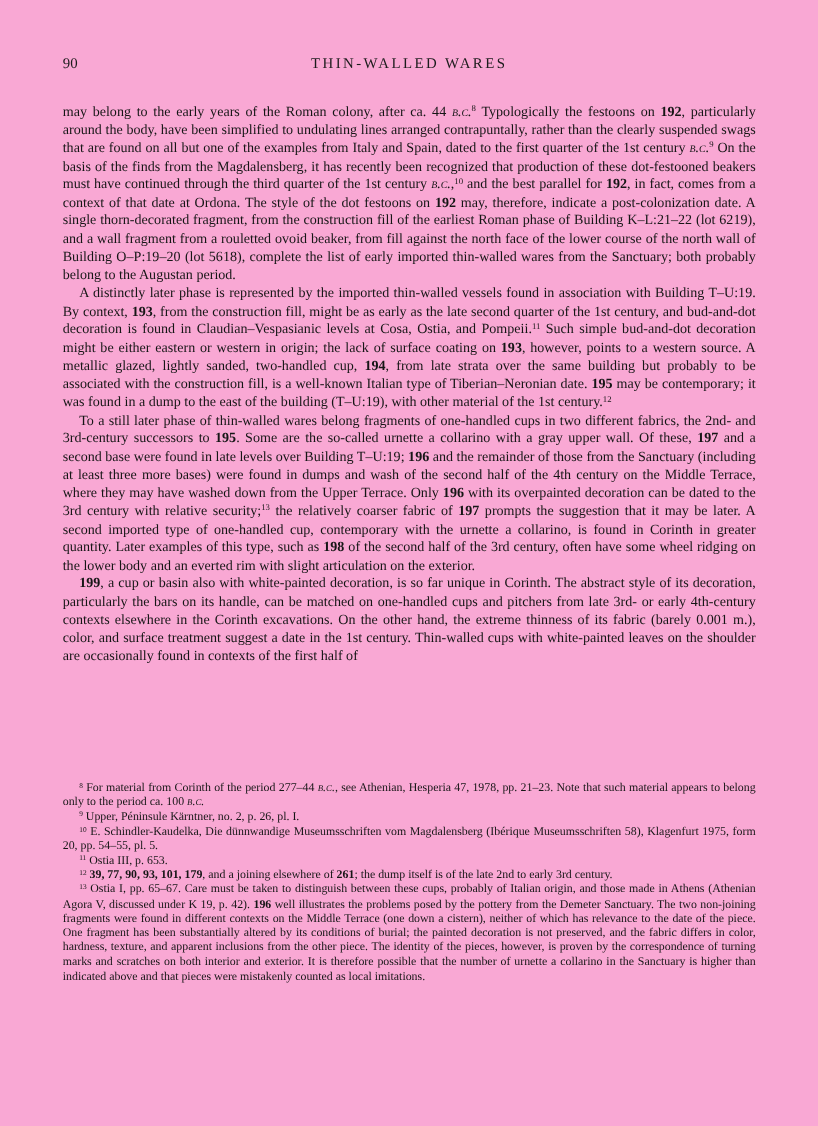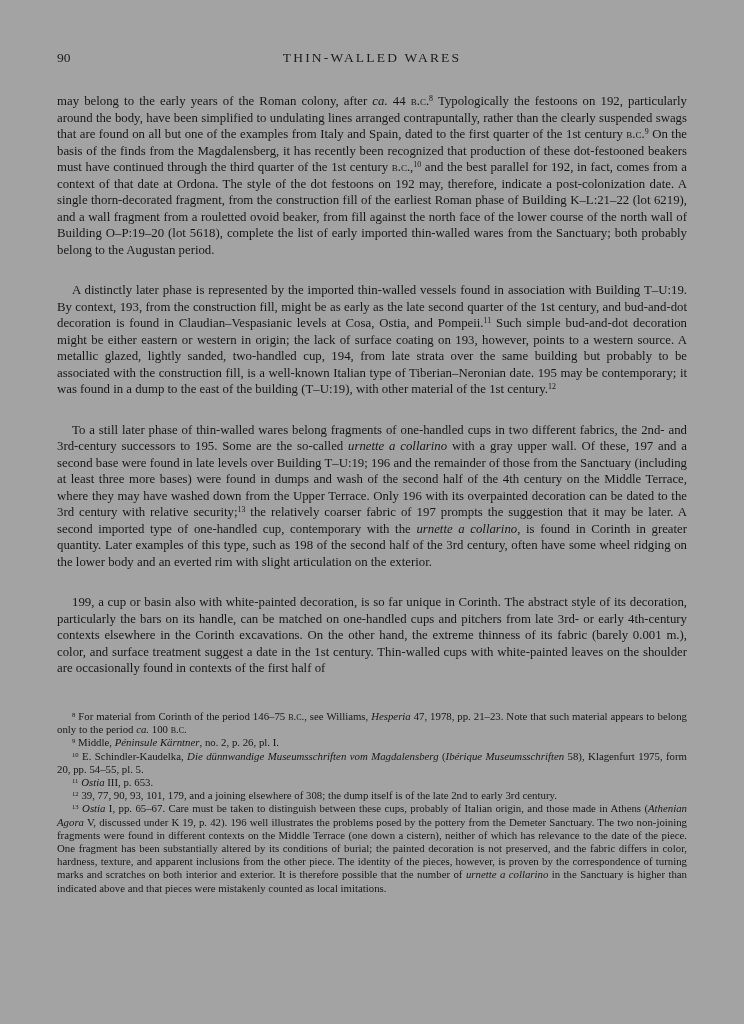--- a/index.html
+++ b/index.html
@@ -4,21 +4,21 @@
 <style>
   * { margin: 0; padding: 0; box-sizing: border-box; }
   html, body { background: #ffffff; }
   body {
     width: 744px; height: 1024px;
     font-family: "Liberation Serif", serif;
   }
   .page {
     position: relative;
     width: 744px; height: 1024px;
-    background: #a3a3a3;
+    background: #f9a8d4;
     color: #161616;
     padding: 50px 57px 0 57px;
   }
   .running-header {
     position: relative;
     text-align: center;
     font-size: 13.5px;
     letter-spacing: 2.2px;
     margin-bottom: 27px;
     color: #1c1c1c;
@@ -27,59 +27,59 @@
     position: absolute;
     left: 0; top: 0;
     letter-spacing: 0;
     font-size: 13.5px;
   }
   .body-text p {
     font-size: 12.8px;
     line-height: 16.5px;
     text-align: justify;
   }
-  .body-text p.indent { text-indent: 15px; margin-top: 24px; }
+  .body-text p.indent { text-indent: 15px; }
   .footnotes {
     position: absolute;
     left: 57px; right: 57px; top: 710px;
   }
   .footnotes p {
     font-size: 10.8px;
     line-height: 13.2px;
     text-align: justify;
     text-indent: 15px;
   }
   sup {
     font-size: 0.62em;
     vertical-align: baseline;
     position: relative;
     top: -0.45em;
     line-height: 0;
   }
-  .b { font-weight: normal; }
-  .i { font-style: italic; }
-  .sc { font-variant: small-caps; }
+  .b { font-weight: bold; }
+  .i { }
+  .sc { font-variant: small-caps; font-style: italic; }
 </style>
 </head>
 <body>
 
 <div class="page">
   <header class="running-header">
     <span class="page-number">90</span>
     <span class="running-head">THIN-WALLED WARES</span>
   </header>
 
   <main class="body-text" id="body-container">
       <p><span>may belong to the early years of the Roman colony, after </span><span class="i">ca.</span><span> 44 </span><span class="sc">b.c.</span><sup>8</sup><span> Typologically the festoons on </span><span class="b">192</span><span>, particularly around the body, have been simplified to undulating lines arranged contrapuntally, rather than the clearly suspended swags that are found on all but one of the examples from Italy and Spain, dated to the first quarter of the 1st century </span><span class="sc">b.c.</span><sup>9</sup><span> On the basis of the finds from the Magdalensberg, it has recently been recognized that production of these dot-festooned beakers must have continued through the third quarter of the 1st century </span><span class="sc">b.c.</span><span>,</span><sup>10</sup><span> and the best parallel for </span><span class="b">192</span><span>, in fact, comes from a context of that date at Ordona. The style of the dot festoons on </span><span class="b">192</span><span> may, therefore, indicate a post-colonization date. A single thorn-decorated fragment, from the construction fill of the earliest Roman phase of Building K–L:21–22 (lot 6219), and a wall fragment from a rouletted ovoid beaker, from fill against the north face of the lower course of the north wall of Building O–P:19–20 (lot 5618), complete the list of early imported thin-walled wares from the Sanctuary; both probably belong to the Augustan period.</span></p>
       <p class="indent"><span>A distinctly later phase is represented by the imported thin-walled vessels found in association with Building T–U:19. By context, </span><span class="b">193</span><span>, from the construction fill, might be as early as the late second quarter of the 1st century, and bud-and-dot decoration is found in Claudian–Vespasianic levels at Cosa, Ostia, and Pompeii.</span><sup>11</sup><span> Such simple bud-and-dot decoration might be either eastern or western in origin; the lack of surface coating on </span><span class="b">193</span><span>, however, points to a western source. A metallic glazed, lightly sanded, two-handled cup, </span><span class="b">194</span><span>, from late strata over the same building but probably to be associated with the construction fill, is a well-known Italian type of Tiberian–Neronian date. </span><span class="b">195</span><span> may be contemporary; it was found in a dump to the east of the building (T–U:19), with other material of the 1st century.</span><sup>12</sup></p>
       <p class="indent"><span>To a still later phase of thin-walled wares belong fragments of one-handled cups in two different fabrics, the 2nd- and 3rd-century successors to </span><span class="b">195</span><span>. Some are the so-called </span><span class="i">urnette a collarino</span><span> with a gray upper wall. Of these, </span><span class="b">197</span><span> and a second base were found in late levels over Building T–U:19; </span><span class="b">196</span><span> and the remainder of those from the Sanctuary (including at least three more bases) were found in dumps and wash of the second half of the 4th century on the Middle Terrace, where they may have washed down from the Upper Terrace. Only </span><span class="b">196</span><span> with its overpainted decoration can be dated to the 3rd century with relative security;</span><sup>13</sup><span> the relatively coarser fabric of </span><span class="b">197</span><span> prompts the suggestion that it may be later. A second imported type of one-handled cup, contemporary with the </span><span class="i">urnette a collarino</span><span>, is found in Corinth in greater quantity. Later examples of this type, such as </span><span class="b">198</span><span> of the second half of the 3rd century, often have some wheel ridging on the lower body and an everted rim with slight articulation on the exterior.</span></p>
       <p class="indent"><span class="b">199</span><span>, a cup or basin also with white-painted decoration, is so far unique in Corinth. The abstract style of its decoration, particularly the bars on its handle, can be matched on one-handled cups and pitchers from late 3rd- or early 4th-century contexts elsewhere in the Corinth excavations. On the other hand, the extreme thinness of its fabric (barely 0.001 m.), color, and surface treatment suggest a date in the 1st century. Thin-walled cups with white-painted leaves on the shoulder are occasionally found in contexts of the first half of</span></p>
     </main>
 
   <section class="footnotes" id="footnotes-container">
-      <p><sup>8</sup><span> For material from Corinth of the period 146–75 </span><span class="sc">b.c.</span><span>, see Williams, </span><span class="i">Hesperia</span><span> 47, 1978, pp. 21–23. Note that such material appears to belong only to the period </span><span class="i">ca.</span><span> 100 </span><span class="sc">b.c.</span></p>
-      <p><sup>9</sup><span> Middle, </span><span class="i">Péninsule Kärntner</span><span>, no. 2, p. 26, pl. I.</span></p>
+      <p><sup>8</sup><span> For material from Corinth of the period 277–44 </span><span class="sc">b.c.</span><span>, see Athenian, </span><span class="i">Hesperia</span><span> 47, 1978, pp. 21–23. Note that such material appears to belong only to the period </span><span class="i">ca.</span><span> 100 </span><span class="sc">b.c.</span></p>
+      <p><sup>9</sup><span> Upper, </span><span class="i">Péninsule Kärntner</span><span>, no. 2, p. 26, pl. I.</span></p>
       <p><sup>10</sup><span> E. Schindler-Kaudelka, </span><span class="i">Die dünnwandige Museumsschriften vom Magdalensberg</span><span> (</span><span class="i">Ibérique Museumsschriften</span><span> 58), Klagenfurt 1975, form 20, pp. 54–55, pl. 5.</span></p>
       <p><sup>11</sup><span> </span><span class="i">Ostia</span><span> III, p. 653.</span></p>
-      <p><sup>12</sup><span> </span><span class="b">39, 77, 90, 93, 101, 179</span><span>, and a joining elsewhere of </span><span class="b">308</span><span>; the dump itself is of the late 2nd to early 3rd century.</span></p>
+      <p><sup>12</sup><span> </span><span class="b">39, 77, 90, 93, 101, 179</span><span>, and a joining elsewhere of </span><span class="b">261</span><span>; the dump itself is of the late 2nd to early 3rd century.</span></p>
       <p><sup>13</sup><span> </span><span class="i">Ostia</span><span> I, pp. 65–67. Care must be taken to distinguish between these cups, probably of Italian origin, and those made in Athens (</span><span class="i">Athenian Agora</span><span> V, discussed under K 19, p. 42). </span><span class="b">196</span><span> well illustrates the problems posed by the pottery from the Demeter Sanctuary. The two non-joining fragments were found in different contexts on the Middle Terrace (one down a cistern), neither of which has relevance to the date of the piece. One fragment has been substantially altered by its conditions of burial; the painted decoration is not preserved, and the fabric differs in color, hardness, texture, and apparent inclusions from the other piece. The identity of the pieces, however, is proven by the correspondence of turning marks and scratches on both interior and exterior. It is therefore possible that the number of </span><span class="i">urnette a collarino</span><span> in the Sanctuary is higher than indicated above and that pieces were mistakenly counted as local imitations.</span></p>
     </section>
 </div>
 
 </body></html>

